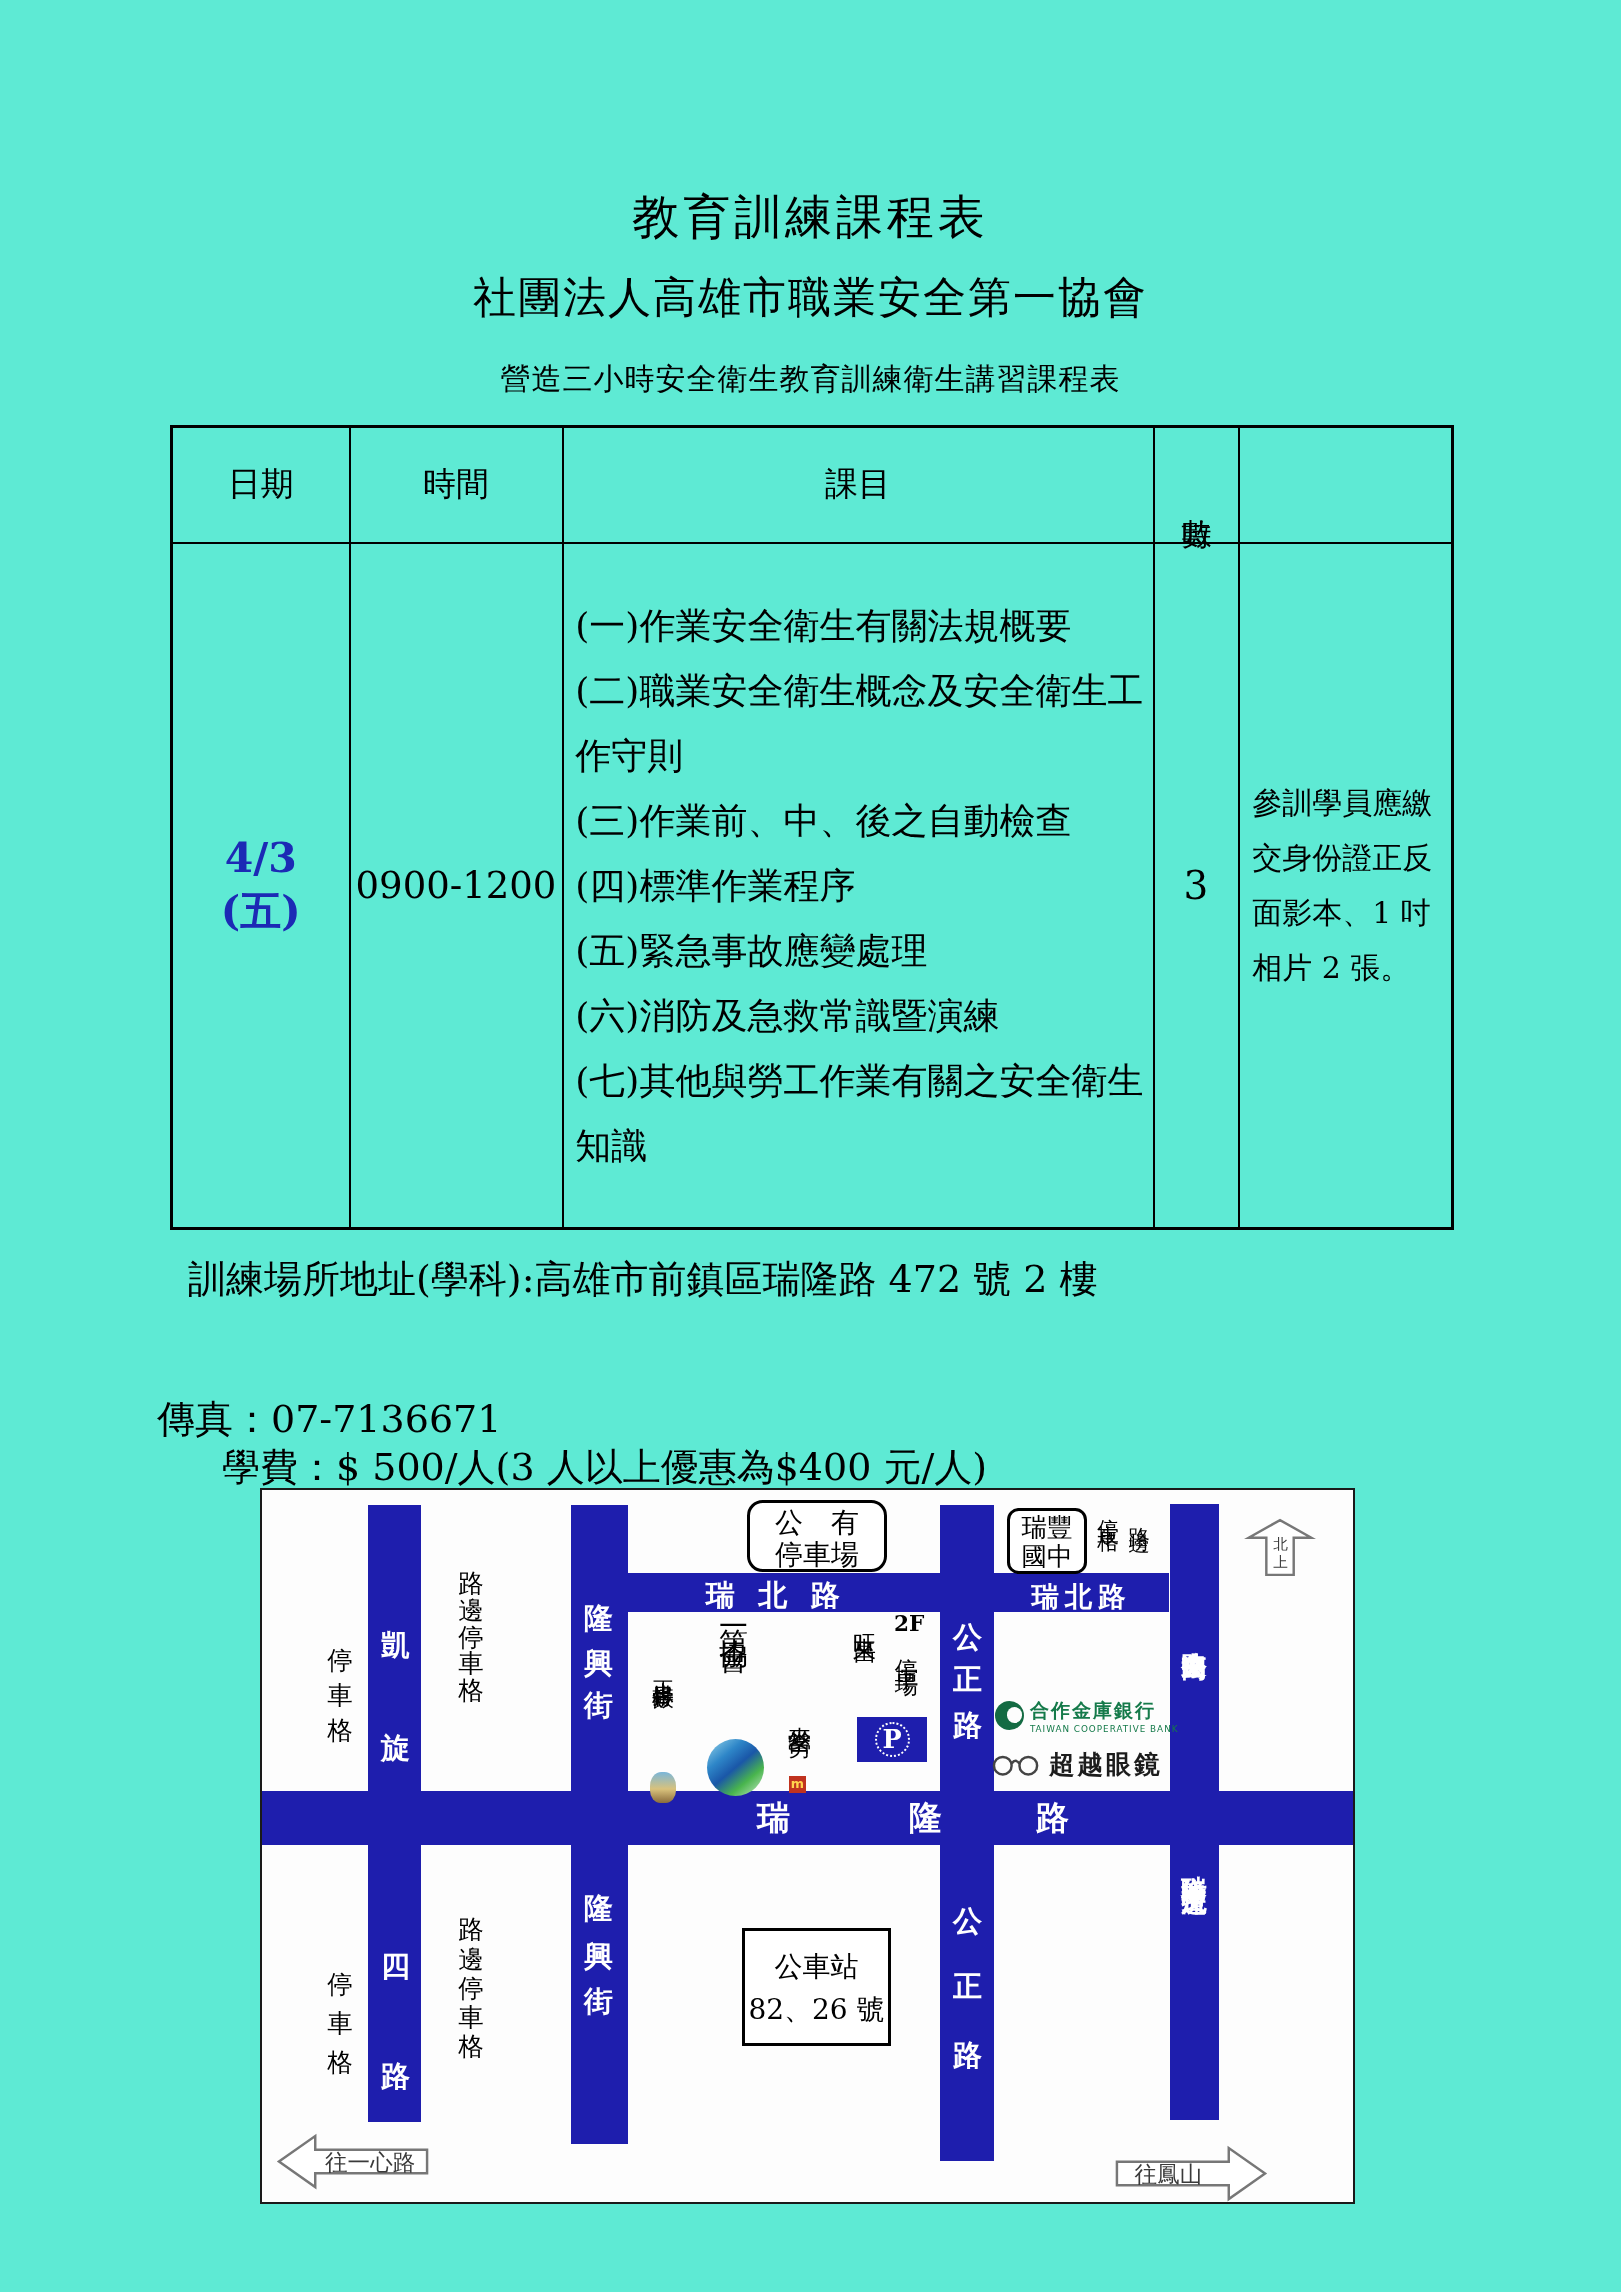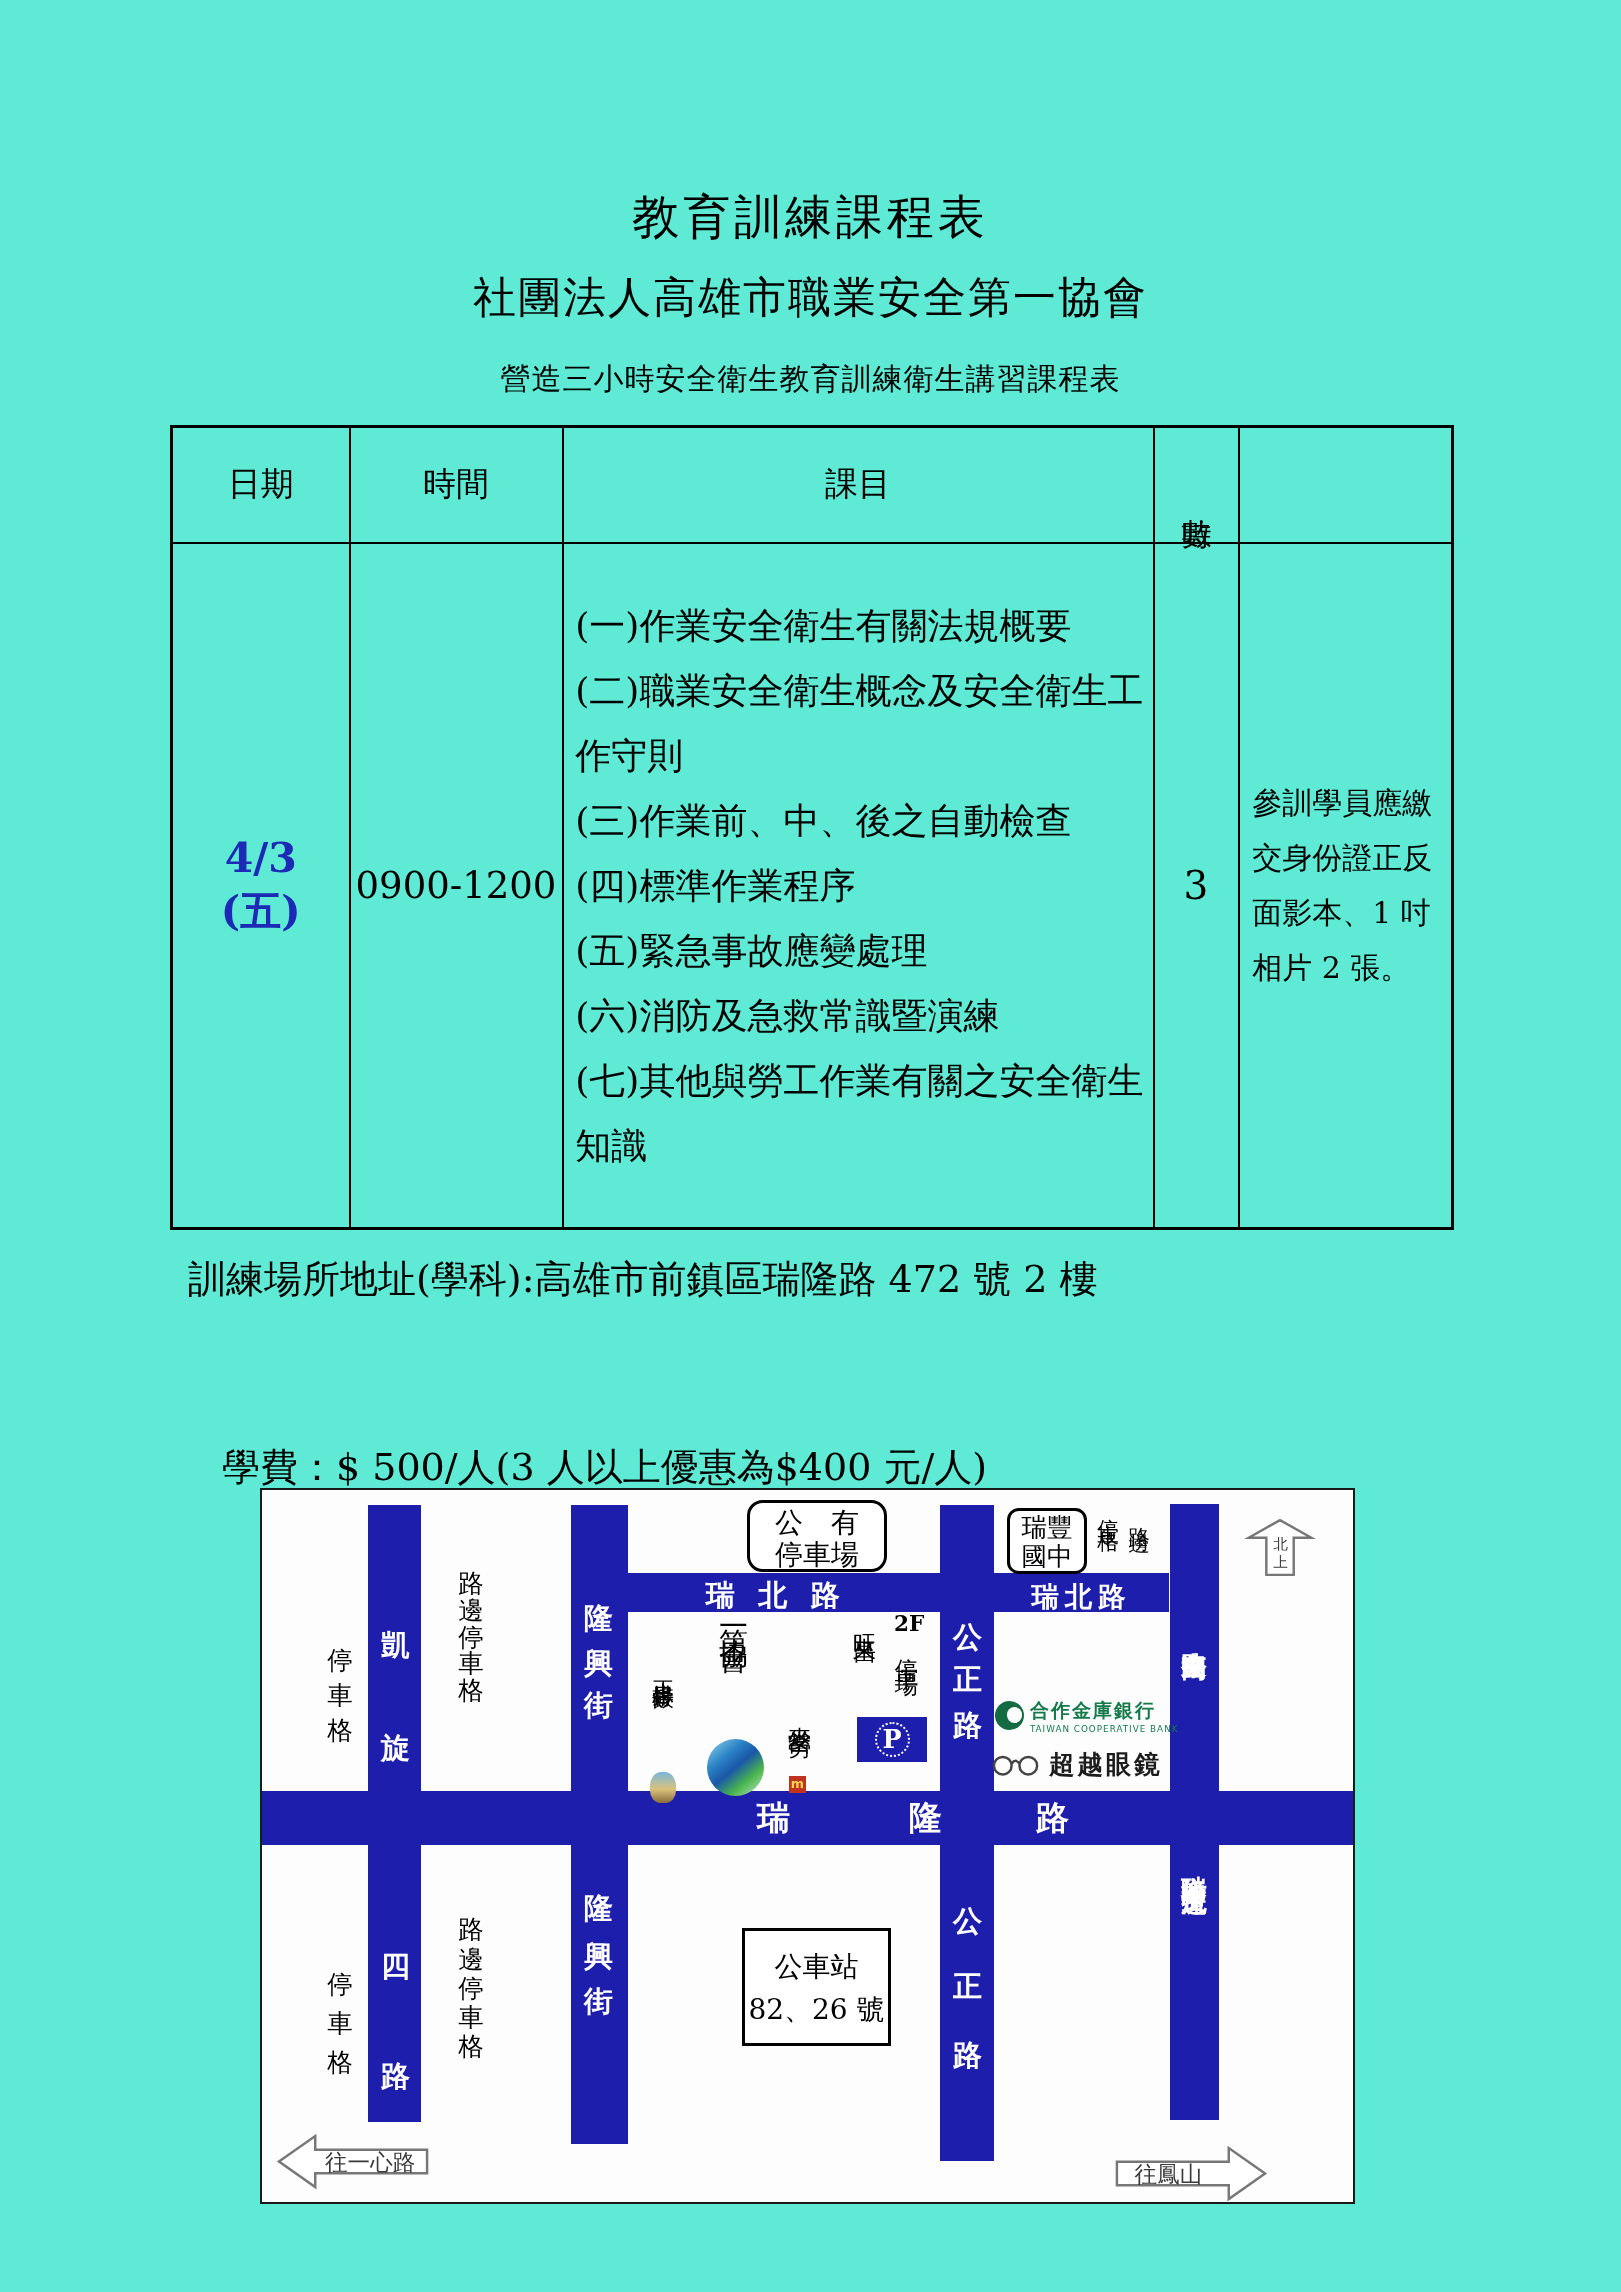--- a/index.html
+++ b/index.html
@@ -117,20 +117,21 @@
         <span>3</span>
       </td>
       <td class="td-note">
         <span>參訓學員應繳交身份證正反面影本、1 吋相片 2 張。</span>
       </td>
     </tr>
   </tbody>
     </table>
 
   <div class="info-line" style="left:157px; top:1254px;margin-left:31px;">訓練場所地址(學科):高雄市前鎮區瑞隆路 472 號 2 樓</div>
+  <div class="info-line" style="left:157px; top:1394px;">傳真：07-7136671</div>
   <div class="info-line" style="left:222px; top:1442px;">學費：$ 500/人(3 人以上優惠為$400 元/人)</div>
 
   <div class="map-box">
 
     <div class="road" style="left:106px; top:14.7px;  width:53px; height:617px;"></div>
     <div class="road" style="left:309px; top:14.7px;  width:57px; height:639px;"></div>
     <div class="road" style="left:678px; top:14.7px;  width:54px; height:656px;"></div>
     <div class="road" style="left:908px; top:13.7px;  width:49px; height:616px;"></div>
 
     <div class="road" style="left:366px; top:83px;  width:313px; height:39px;"></div>

